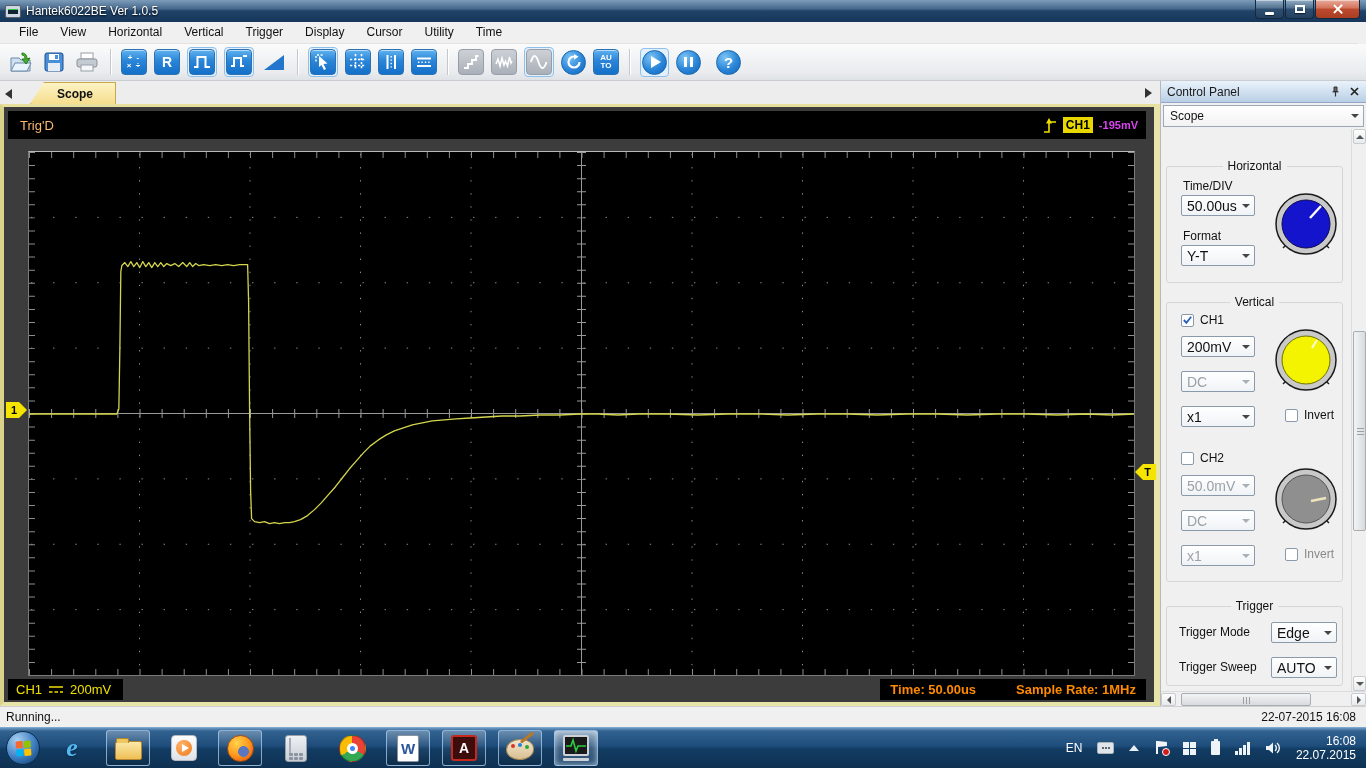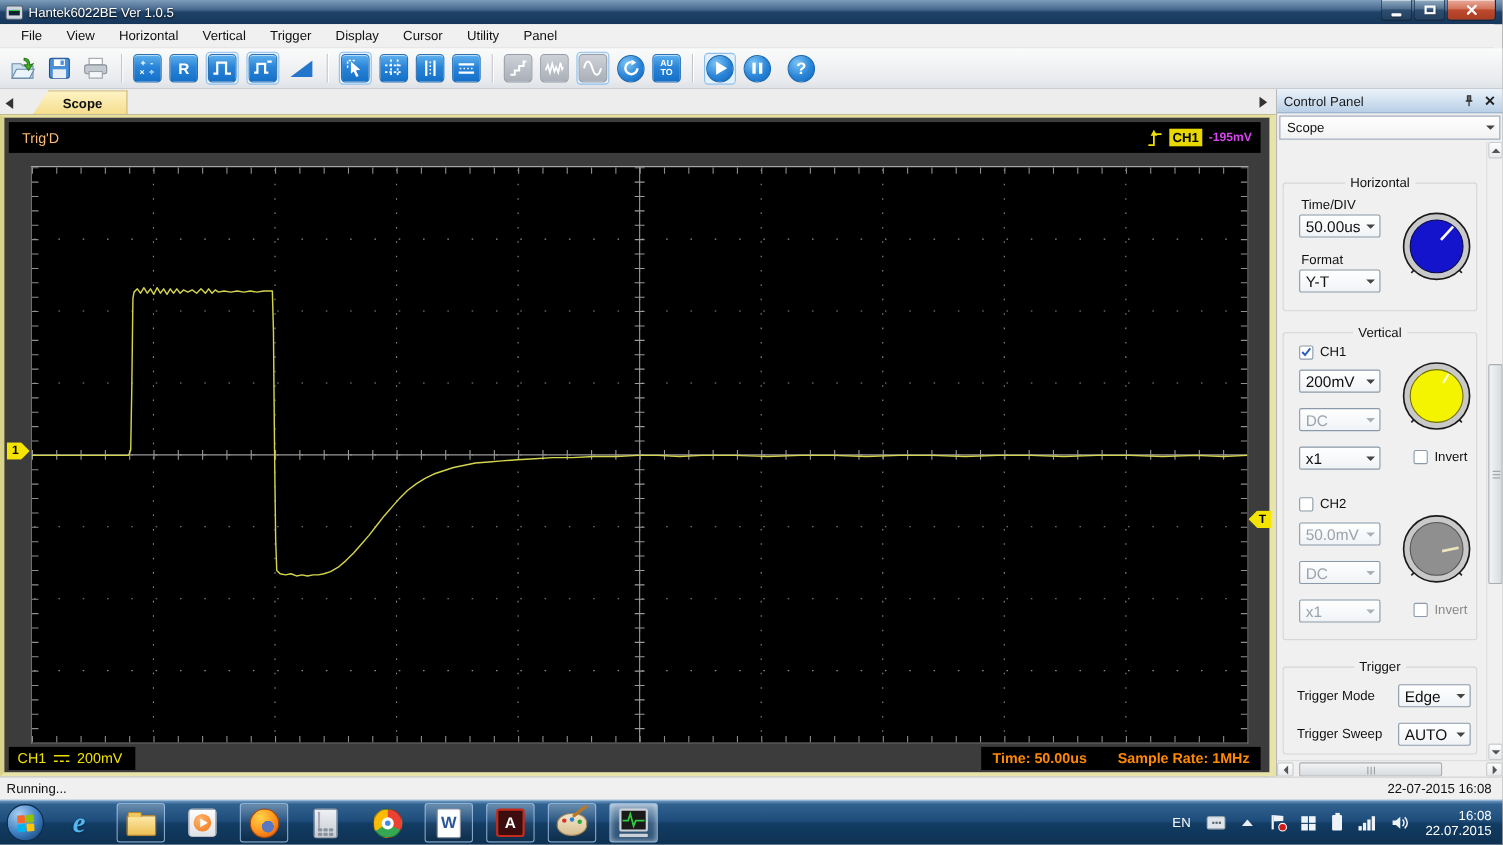--- a/index.html
+++ b/index.html
@@ -74,21 +74,21 @@
     border:1px solid #7a7a7a; border-top-color:#b8b8b8; }
   .scope-display svg { display:block; width:100%; height:100%; }
 
   .marker { position:absolute; width:21px; height:16px; background:#f5e400; color:#000; font-size:11px; font-weight:bold;
     display:flex; align-items:center; }
   .marker-left { left:2px; top:295px; clip-path:polygon(0 0,62% 0,100% 50%,62% 100%,0 100%); padding-left:5px; }
   .marker-right { left:1131px; top:357px; clip-path:polygon(100% 0,38% 0,0 50%,38% 100%,100% 100%); justify-content:flex-end; padding-right:5px; }
 
   .bottom-bar { position:absolute; left:4px; right:8px; top:569px; height:26px; display:flex; justify-content:space-between; align-items:center; }
   .ch-box { background:#000; color:#f0e000; font-size:13px; padding:3px 12px 3px 8px; display:flex; align-items:center; gap:6px; }
-  .time-box { background:#000; color:#ff8a00; font-size:13px; font-weight:bold; padding:3px 10px; display:flex; gap:28px; }
+  .time-box { background:#000; color:#ff8a00; font-size:13px; font-weight:bold; padding:3px 10px; display:flex; gap:40px; }
 
   
   .right-col { width:206px; position:relative; background:#f0f0f0; border-left:1px solid #b8b8b8; }
   .cp-header { height:22px; background:linear-gradient(#eaf3fb,#b9cfe6); border-bottom:1px solid #8fa8c8;
     display:flex; align-items:center; padding:0 6px; }
   .cp-title { font-size:12px; color:#1a1a1a; }
   .cp-hbtns { margin-left:auto; display:flex; gap:8px; align-items:center; }
   .cp-selector { margin:2px 2px; height:22px; background:linear-gradient(#fff,#f2f2f2); border:1px solid #9aa8b8;
     display:flex; align-items:center; padding-left:6px; font-size:12px; }
   .dd-arrow { margin-left:auto; width:17px; align-self:stretch; display:flex; align-items:center; justify-content:center; }
@@ -221,21 +221,21 @@
 
   <div class="menubar">
     <span class="menu-item">File</span>
     <span class="menu-item">View</span>
     <span class="menu-item">Horizontal</span>
     <span class="menu-item">Vertical</span>
     <span class="menu-item">Trigger</span>
     <span class="menu-item">Display</span>
     <span class="menu-item">Cursor</span>
     <span class="menu-item">Utility</span>
-    <span class="menu-item">Panel</span>
+    <span class="menu-item">Time</span>
   </div>
 
   <div class="toolbar">
     <div class="tbtn flat">
       <svg width="24" height="22" viewBox="0 0 24 22">
         <path d="M2 7 h8 l2 2 h9 v11 h-19 z" fill="#cfe0f0" stroke="#6a8aa8"></path>
         <path d="M2 20 l4 -8 h16 l-4 8 z" fill="#eaf4fc" stroke="#6a8aa8"></path>
         <path d="M13 2 c4 0 5 3 5 6 l3 -1 -4 6 -4 -5 3 0 c0 -2 -1 -4 -3 -4 z" fill="#44b02a" stroke="#2a7a1a"></path>
       </svg>
     </div>

